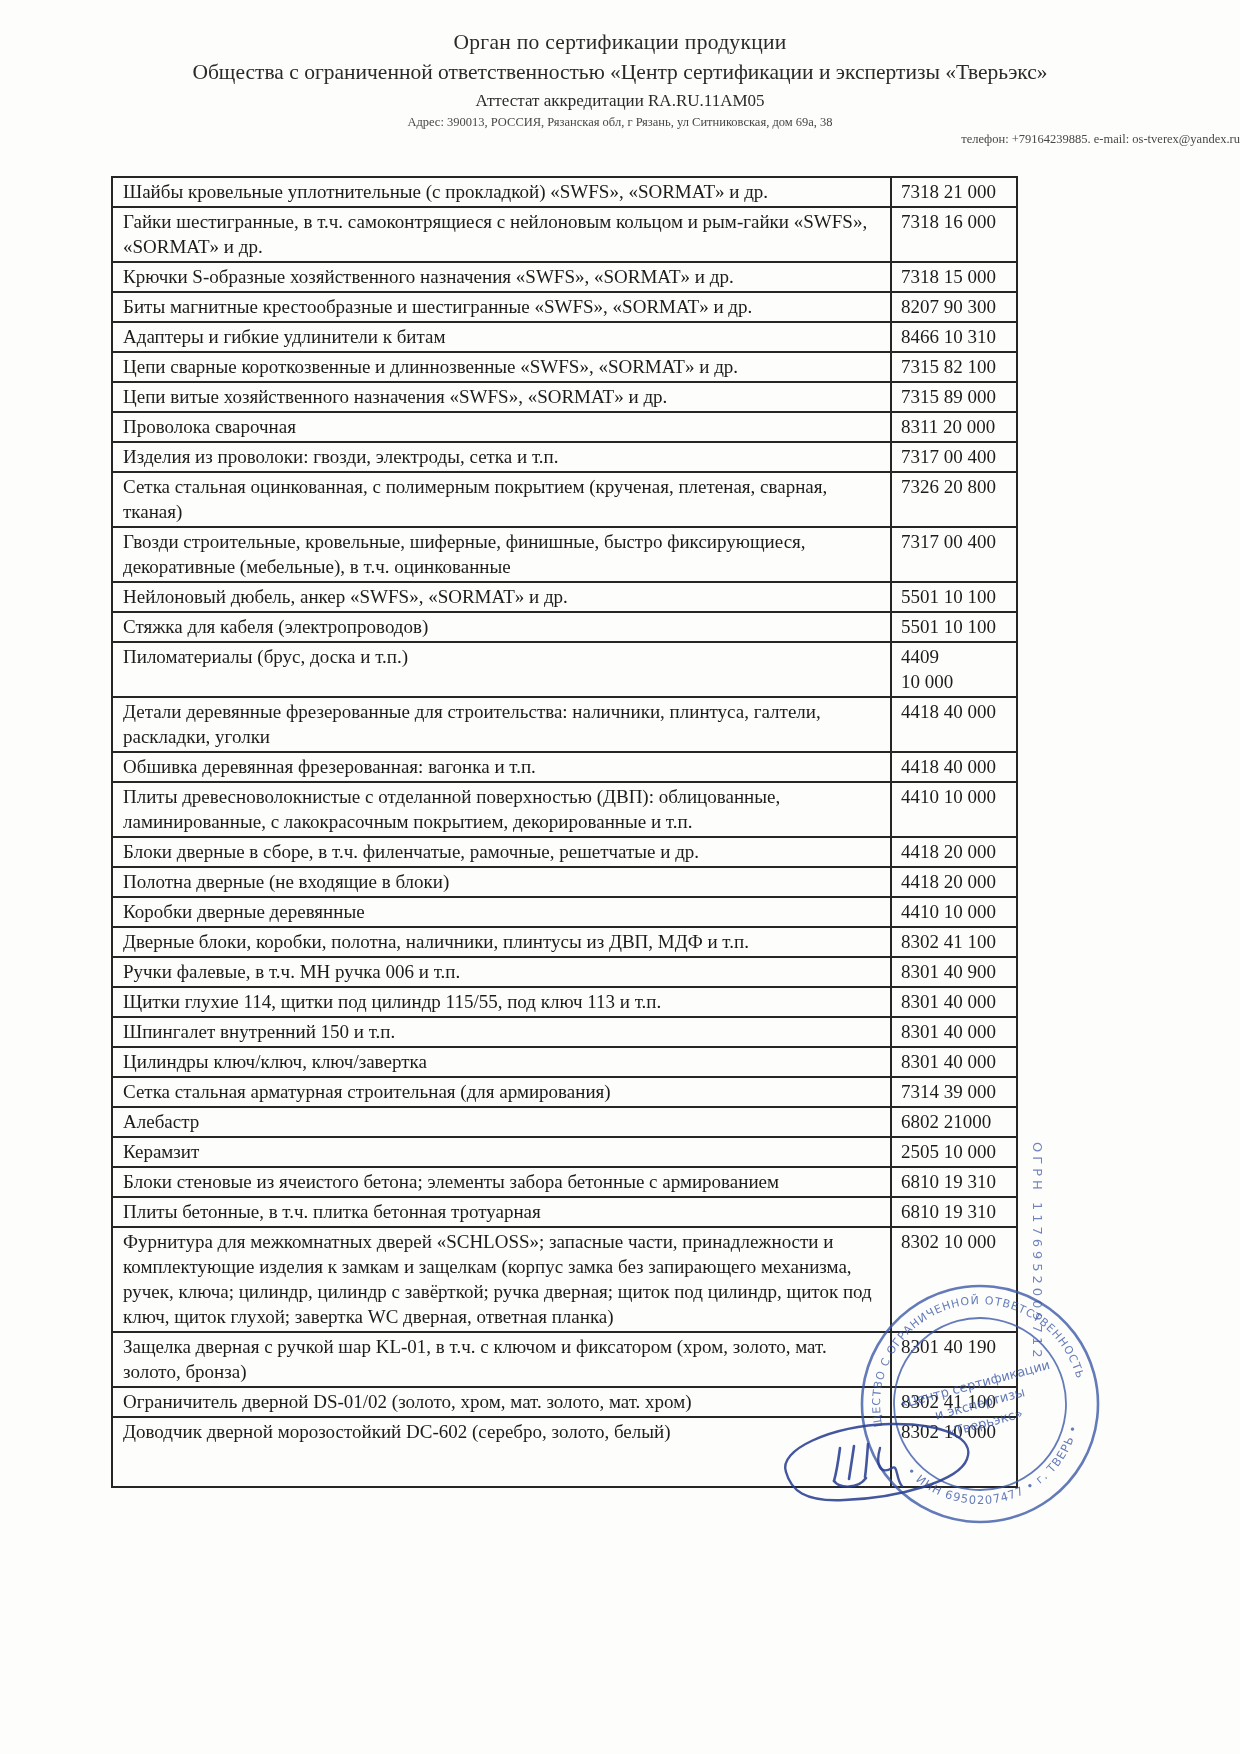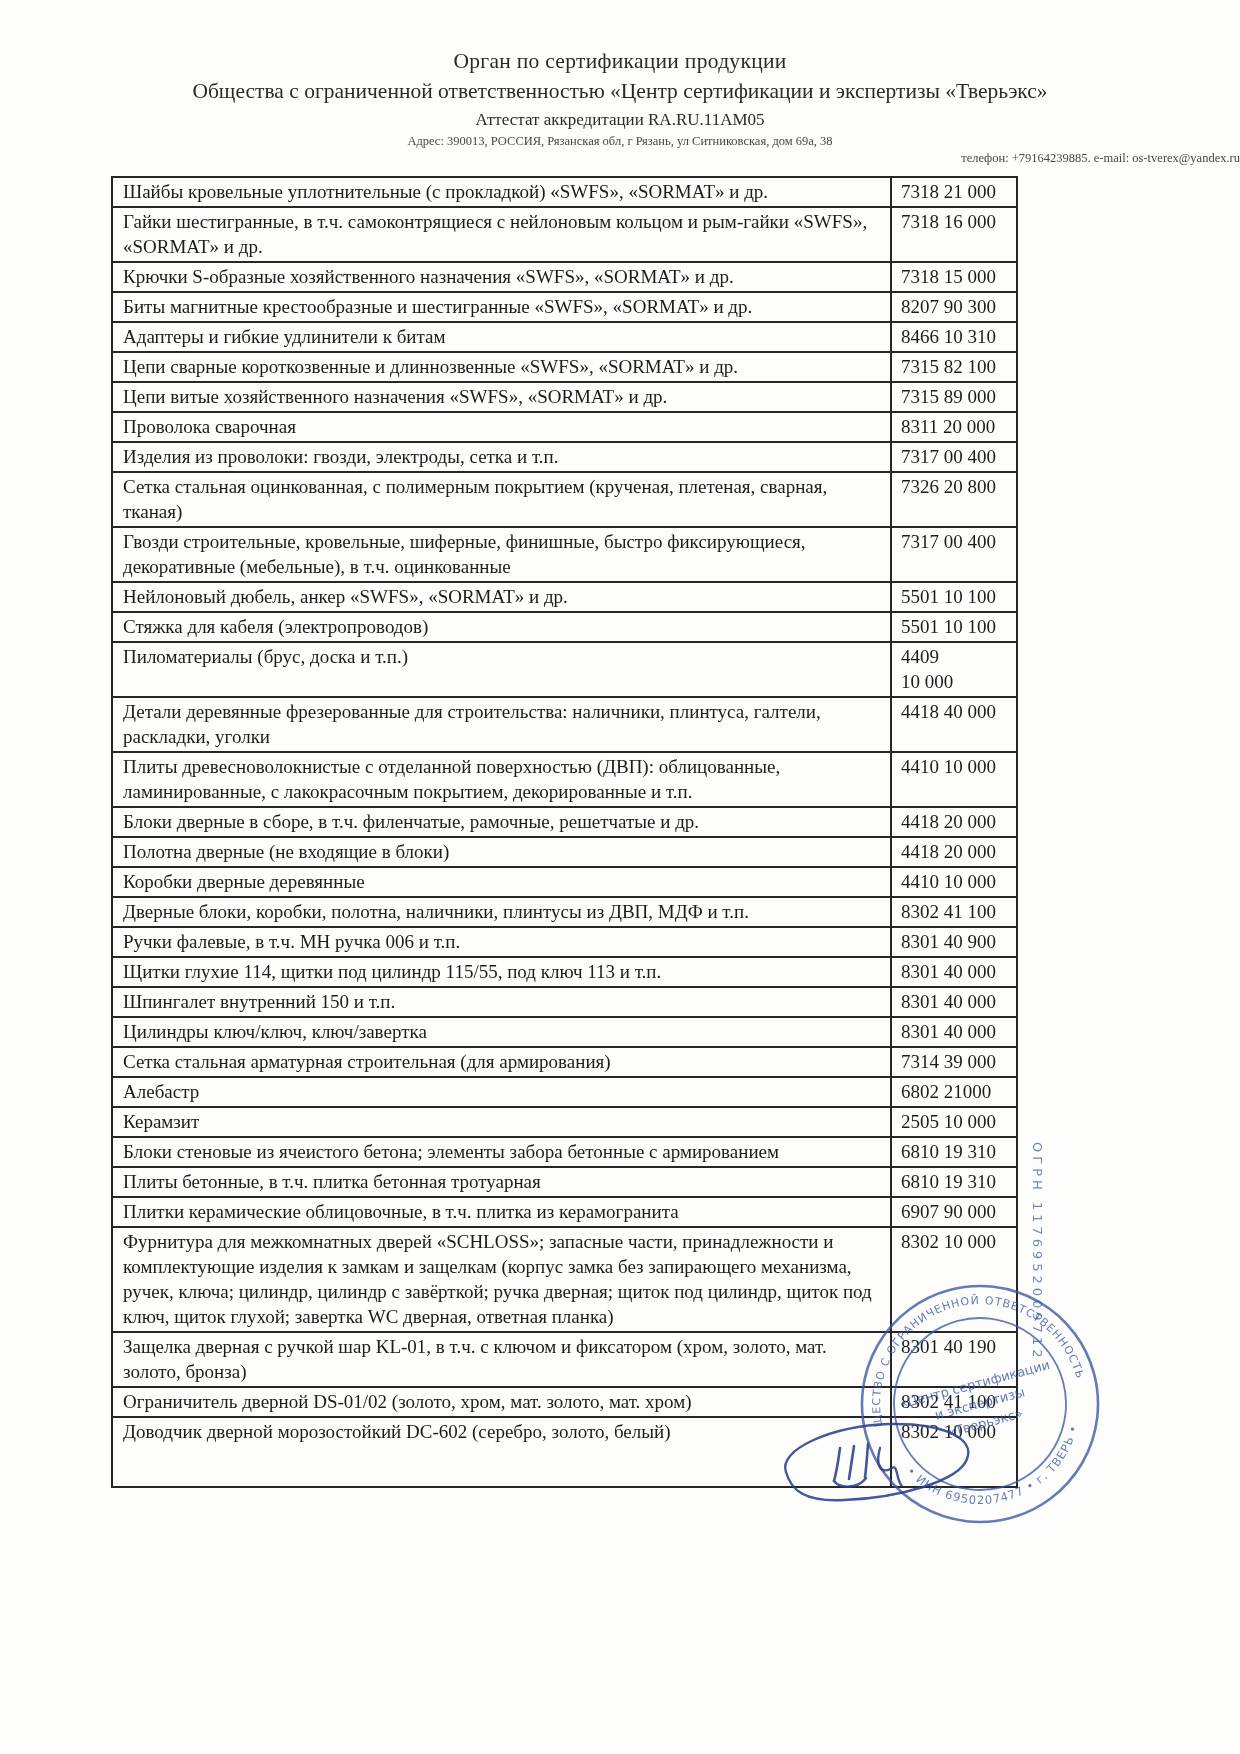--- a/index.html
+++ b/index.html
@@ -2,21 +2,21 @@
 <html><head>
 <meta charset="utf-8">
 <style>
   * { margin:0; padding:0; box-sizing:border-box; }
   html,body { background:#ffffff; }
   body {
     width:1240px; height:1754px; position:relative; overflow:hidden;
     font-family:"Liberation Serif", serif; color:#1d1d1d;
     background:#fdfdfb;
   }
-  .header { text-align:center; padding-top:48px; line-height:1.25; }
+  .header { text-align:center; padding-top:29px; line-height:1.25; }
   .h-line1 { font-size:21.5px; color:#2a2a2a; letter-spacing:.3px; }
   .h-line2 { font-size:21.5px; color:#2a2a2a; margin-top:3px; }
   .h-line3 { font-size:17px; color:#2a2a2a; margin-top:4px; }
   .h-line4 { font-size:12.5px; color:#474747; margin-top:4px; }
   .h-line5 { font-size:12.5px; color:#474747; margin-top:1px;text-align:right; }
 
   table.products {
     position:absolute; left:111px; top:176px; width:905px;
     border-collapse:collapse; table-layout:fixed;
   }
@@ -118,20 +118,24 @@
       <tr>
         <td class="desc">Пиломатериалы (брус, доска и т.п.)</td>
         <td class="code">4409
 10 000</td>
       </tr>
       <tr>
         <td class="desc">Детали деревянные фрезерованные для строительства: наличники, плинтуса, галтели, раскладки, уголки</td>
         <td class="code">4418 40 000</td>
       </tr>
       <tr>
+        <td class="desc">Обшивка деревянная фрезерованная: вагонка и т.п.</td>
+        <td class="code">4418 40 000</td>
+      </tr>
+      <tr>
         <td class="desc">Плиты древесноволокнистые с отделанной поверхностью (ДВП): облицованные, ламинированные, с лакокрасочным покрытием, декорированные и т.п.</td>
         <td class="code">4410 10 000</td>
       </tr>
       <tr>
         <td class="desc">Блоки дверные в сборе, в т.ч. филенчатые, рамочные, решетчатые и др.</td>
         <td class="code">4418 20 000</td>
       </tr>
       <tr>
         <td class="desc">Полотна дверные (не входящие в блоки)</td>
         <td class="code">4418 20 000</td>
@@ -172,24 +176,20 @@
         <td class="desc">Керамзит</td>
         <td class="code">2505 10 000</td>
       </tr>
       <tr>
         <td class="desc">Блоки стеновые из ячеистого бетона; элементы забора бетонные с армированием</td>
         <td class="code">6810 19 310</td>
       </tr>
       <tr>
         <td class="desc">Плиты бетонные, в т.ч. плитка бетонная тротуарная</td>
         <td class="code">6810 19 310</td>
-      </tr>
-      <tr>
-        <td class="desc">Плитки керамические облицовочные, в т.ч. плитка из керамогранита</td>
-        <td class="code">6907 90 000</td>
       </tr>
       <tr>
         <td class="desc">Фурнитура для межкомнатных дверей «SCHLOSS»; запасные части, принадлежности и комплектующие изделия к замкам и защелкам (корпус замка без запирающего механизма, ручек, ключа; цилиндр, цилиндр с завёрткой; ручка дверная; щиток под цилиндр, щиток под ключ, щиток глухой; завертка WC дверная, ответная планка)</td>
         <td class="code">8302 10 000</td>
       </tr>
       <tr>
         <td class="desc">Защелка дверная с ручкой шар KL-01, в т.ч. с ключом и фиксатором (хром, золото, мат. золото, бронза)</td>
         <td class="code">8301 40 190</td>
       </tr>
       <tr>

